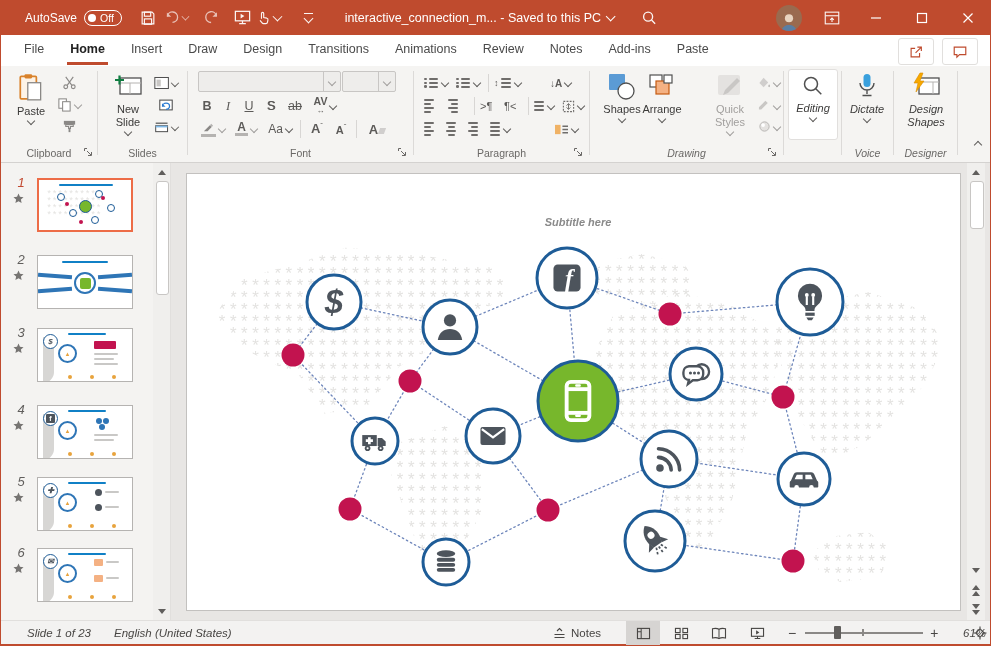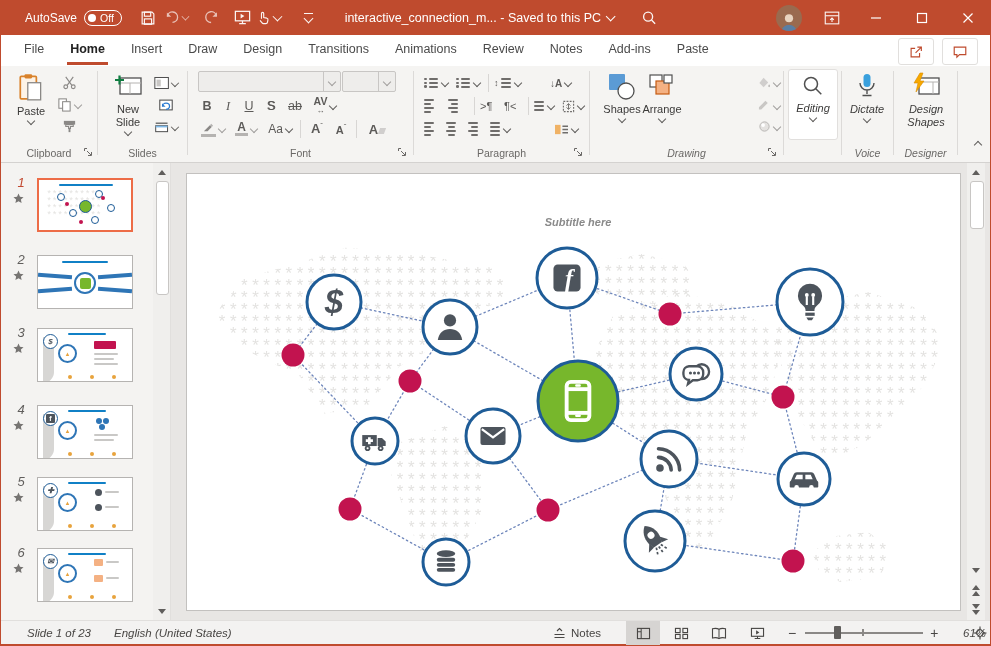--- a/index.html
+++ b/index.html
@@ -539,20 +539,28 @@
         <span class="chevG"></span>
       </div>
       <div class="bigbtn" style="left:46px;width:52px">
         <svg width="30" height="28" viewBox="0 0 30 28">
             <rect x="3" y="3" width="12" height="12" fill="#fff" stroke="#505050" stroke-width="1.2"></rect>
             <rect x="9" y="9" width="13" height="13" fill="#f4b183" stroke="#c55a11" stroke-width="1.2"></rect>
             <rect x="17" y="3" width="8" height="8" fill="#fff" stroke="#505050" stroke-width="1.2"></rect>
           </svg>
         <span class="lbl">Arrange</span>
         <span class="chevG"></span>
+      </div>
+      <div class="bigbtn disabled" style="left:114px;width:52px">
+        <svg width="30" height="28" viewBox="0 0 30 28">
+            <rect x="3" y="3" width="22" height="20" rx="2" fill="#e4e2e0"></rect>
+            <path d="M22 6L10 18l-2 5 5-2L25 9z" fill="#c9c7c5"></path>
+          </svg>
+        <span class="lbl">Quick Styles</span>
+        <span class="chevG dim"></span>
       </div>
       <span class="mini" style="left:166px;top:6px">
         <svg width="15" height="13" viewBox="0 0 16 14">
             <path d="M7 2l5 5-5 5-4.5-4.5z" fill="#d0cecd"></path>
             <path d="M13 9c1 1.4 1.6 2.4 0 3-1.6-.6-1-1.6 0-3z" fill="#b5b3b1"></path>
           </svg>
         <span class="chevG dim" style="margin-left:2px"></span>
       </span>
       <span class="mini" style="left:166px;top:28px">
         <svg width="15" height="13" viewBox="0 0 16 14">

